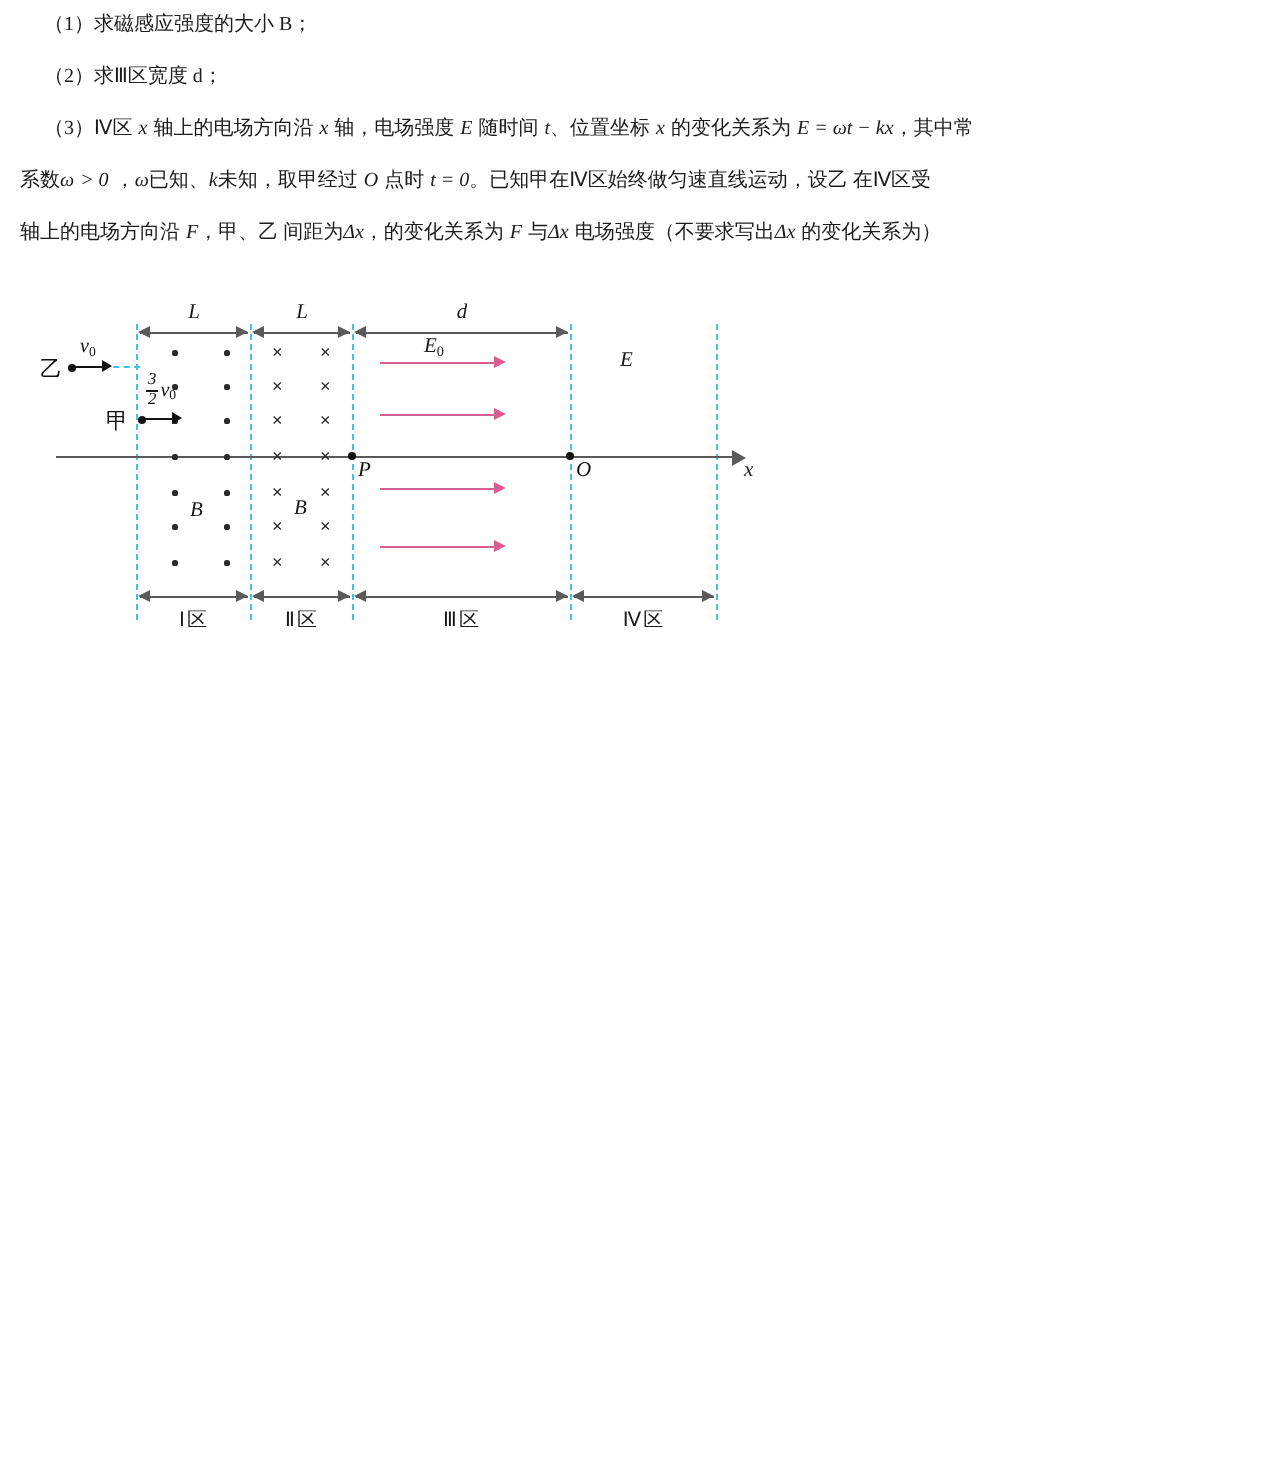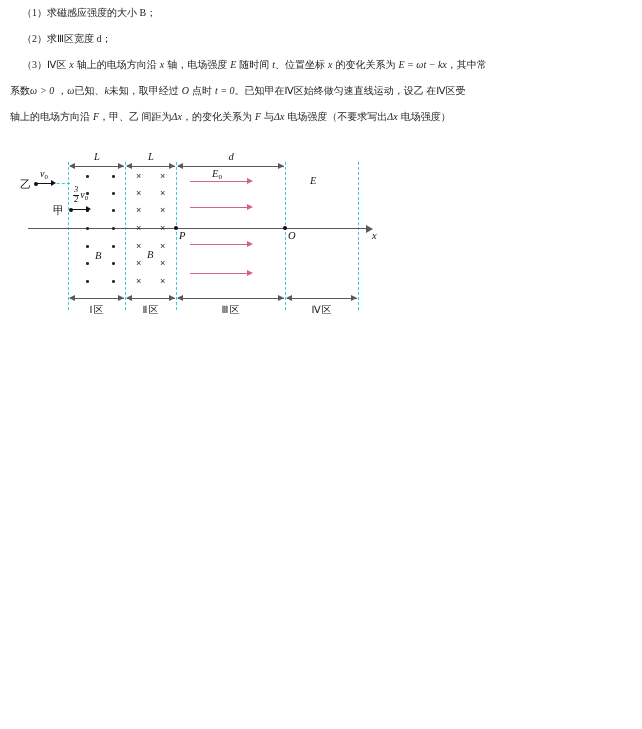--- a/index.html
+++ b/index.html
@@ -148,21 +148,21 @@
 
     <div class="qline indent">
       <span>（3）</span><span>Ⅳ区</span><span class="op"></span><span class="mi">x</span><span class="op"></span><span>轴上的电场方向沿</span><span class="op"></span><span class="mi">x</span><span class="op"></span><span>轴，电场强度</span><span class="op"></span><span class="mi">E</span><span class="op"></span><span>随时间</span><span class="op"></span><span class="mi">t</span><span>、位置坐标</span><span class="op"></span><span class="mi">x</span><span class="op"></span><span>的变化关系为</span><span class="op"></span><span class="mi">E = ωt − kx</span><span>，其中常</span>
     </div>
 
     <div class="qline full">
       <span>系数</span><span class="mi">ω</span><span class="op"></span><span class="mi">&gt; 0</span><span class="op"></span><span>，</span><span class="mi">ω</span><span>已知、</span><span class="mi">k</span><span>未知，取甲经过</span><span class="op"></span><span class="mi">O</span><span class="op"></span><span>点时</span><span class="op"></span><span class="mi">t = 0</span><span>。已知甲在Ⅳ区始终做匀速直线运动，设乙 在Ⅳ区受</span>
     </div>
 
     <div class="qline full">
-      <span>轴上的电场方向沿</span><span class="op"></span><span class="mi">F</span><span>，甲、乙 间距为</span><span class="mi">Δx</span><span>，的变化关系为</span><span class="op"></span><span class="mi">F</span><span class="op"></span><span>与</span><span class="mi">Δx</span><span class="op"></span><span>电场强度（不要求写出</span><span class="mi">Δx</span><span class="op"></span><span>电场强度）</span>
+      <span>轴上的电场方向沿</span><span class="op"></span><span class="mi">F</span><span>，甲、乙 间距为</span><span class="mi">Δx</span><span>，的变化关系为</span><span class="op"></span><span class="mi">F</span><span class="op"></span><span>与</span><span class="mi">Δx</span><span class="op"></span><span>电场强度（不要求写出</span><span class="mi">Δx</span><span class="op"></span><span>的变化关系为）</span>
     </div>
 
   </div>
 
   <div class="diagram">
 
     <div class="vdash" style="left:68px;top:12px;height:148px;"></div>
     <div class="vdash" style="left:125px;top:12px;height:148px;"></div>
     <div class="vdash" style="left:176px;top:12px;height:148px;"></div>
     <div class="vdash" style="left:285px;top:12px;height:148px;"></div>

